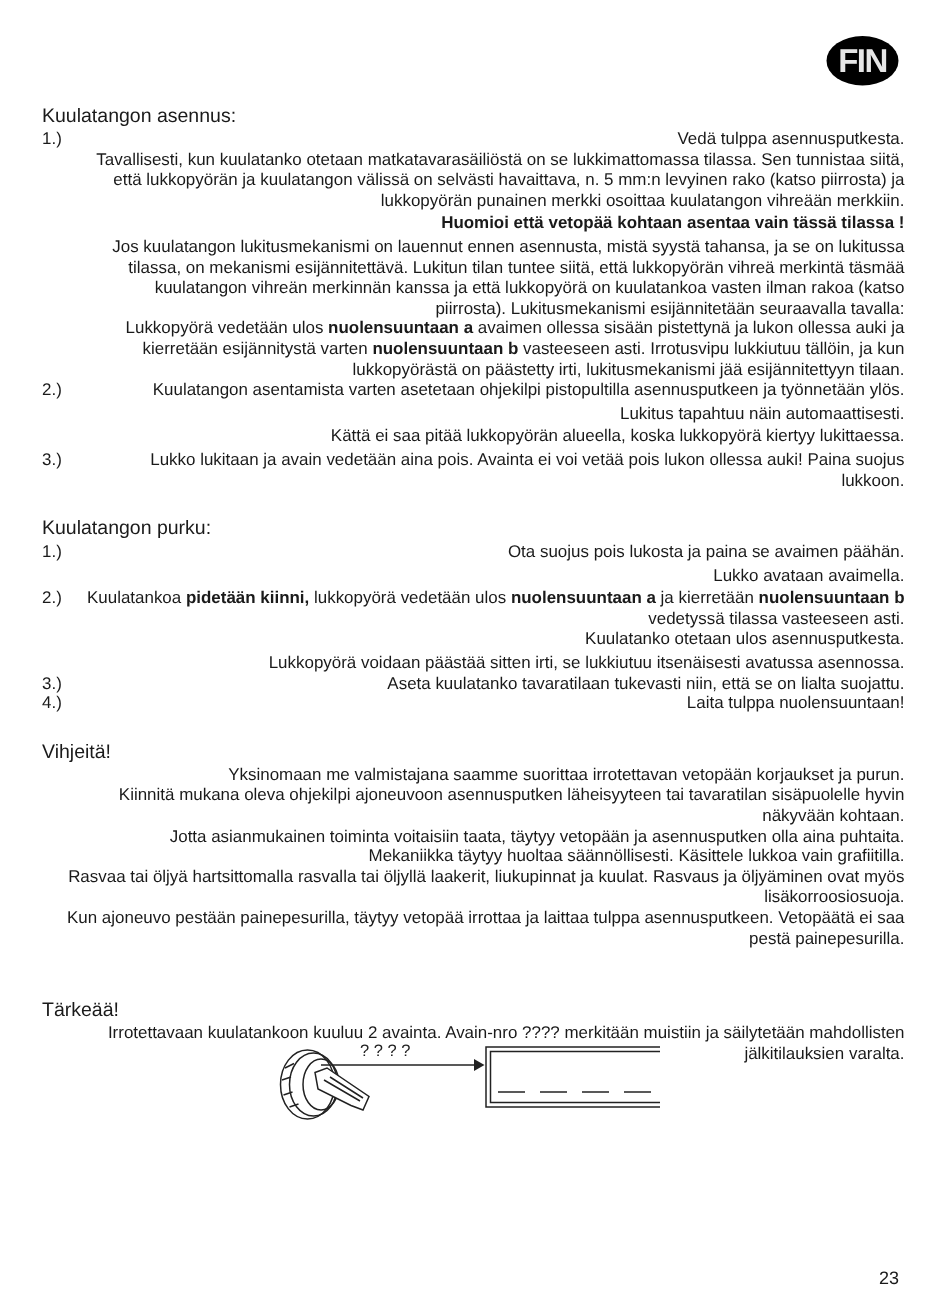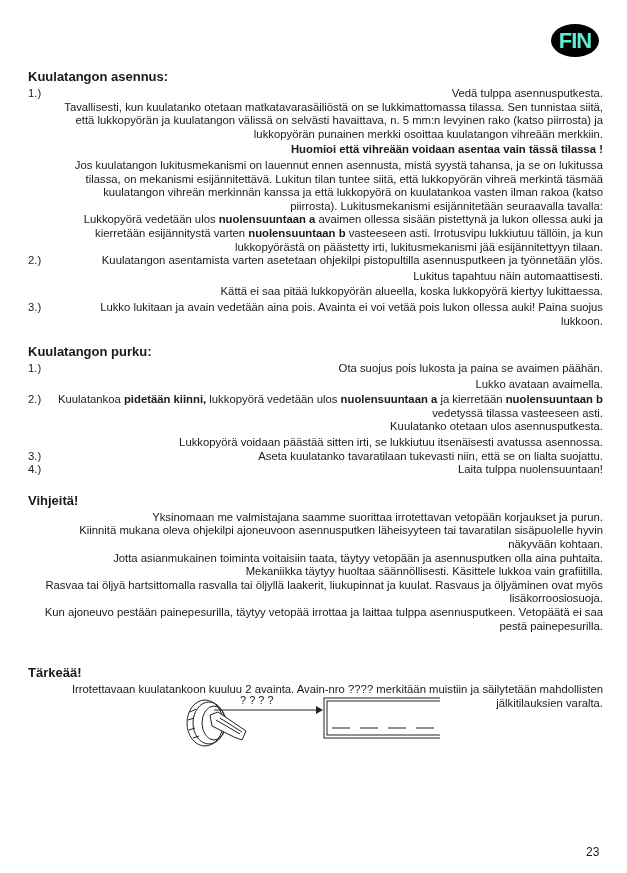--- a/index.html
+++ b/index.html
@@ -1,19 +1,19 @@
 <!DOCTYPE html>
 <html><head>
 <meta charset="utf-8">
 <style>
   html,body{margin:0;padding:0;background:#fff;}
   body{width:627px;height:873px;position:relative;overflow:hidden;font-family:"Liberation Sans",sans-serif;color:#1a1a1a;}
-  .badge{position:absolute;left:551px;top:24px;width:48px;height:33px;background:#000;border-radius:50%;color:#5eead4;font-family:"Liberation Sans",sans-serif;font-weight:bold;font-size:22px;line-height:33px;text-align:center;letter-spacing:-1px;}
+  .badge{position:absolute;left:551px;top:24px;width:48px;height:33px;background:#000;border-radius:50%;color:#e5e5e5;font-family:"Liberation Sans",sans-serif;font-weight:bold;font-size:22px;line-height:33px;text-align:center;letter-spacing:-1px;}
   .content{position:absolute;left:28px;top:69px;width:575px;font-size:11.3px;line-height:13.6px;}
-  h2{font-size:13px;font-weight:bold;margin:0 0 3px 0;line-height:15px;}
+  h2{font-size:13px;font-weight:normal;margin:0 0 3px 0;line-height:15px;}
   .sec{margin-bottom:13px;}
   .item{display:flex;}
   .num{width:27px;flex:none;}
   .body{flex:1;}
   .body p,.plain p{margin:0;text-align:right;}
   .body p.gap{margin-top:2px;}
   b{font-weight:bold;}
   .plain p{margin:0;}
   .figure{position:absolute;left:180px;top:690px;width:260px;height:75px;}
   .page-num{position:absolute;left:586px;top:845px;font-size:12px;}
@@ -25,21 +25,21 @@
 
 <div class="content">
 
   <div class="sec">
     <h2>Kuulatangon asennus:</h2>
     <div class="item">
       <span class="num">1.)</span>
       <div class="body">
         <p>Vedä tulppa asennusputkesta.</p>
         <p>Tavallisesti, kun kuulatanko otetaan matkatavarasäiliöstä on se lukkimattomassa tilassa. Sen tunnistaa siitä, että lukkopyörän ja kuulatangon välissä on selvästi havaittava, n. 5 mm:n levyinen rako (katso piirrosta) ja lukkopyörän punainen merkki osoittaa kuulatangon vihreään merkkiin.</p>
-        <p class="gap"><b>Huomioi että vihreään voidaan asentaa vain tässä tilassa !</b></p>
+        <p class="gap"><b>Huomioi että vetopää kohtaan asentaa vain tässä tilassa !</b></p>
         <p class="gap">Jos kuulatangon lukitusmekanismi on lauennut ennen asennusta, mistä syystä tahansa, ja se on lukitussa tilassa, on mekanismi esijännitettävä. Lukitun tilan tuntee siitä, että lukkopyörän vihreä merkintä täsmää kuulatangon vihreän merkinnän kanssa ja että lukkopyörä on kuulatankoa vasten ilman rakoa (katso piirrosta). Lukitusmekanismi esijännitetään seuraavalla tavalla:</p>
         <p><span>Lukkopyörä vedetään ulos </span><b>nuolensuuntaan a</b><span> avaimen ollessa sisään pistettynä ja lukon ollessa auki ja kierretään esijännitystä varten </span><b>nuolensuuntaan b</b><span> vasteeseen asti. Irrotusvipu lukkiutuu tällöin, ja kun lukkopyörästä on päästetty irti, lukitusmekanismi jää esijännitettyyn tilaan.</span></p>
       </div>
     </div>
     <div class="item">
       <span class="num">2.)</span>
       <div class="body">
         <p>Kuulatangon asentamista varten asetetaan ohjekilpi pistopultilla asennusputkeen ja työnnetään ylös.</p>
         <p class="gap">Lukitus tapahtuu näin automaattisesti.</p>
         <p class="gap">Kättä ei saa pitää lukkopyörän alueella, koska lukkopyörä kiertyy lukittaessa.</p>

